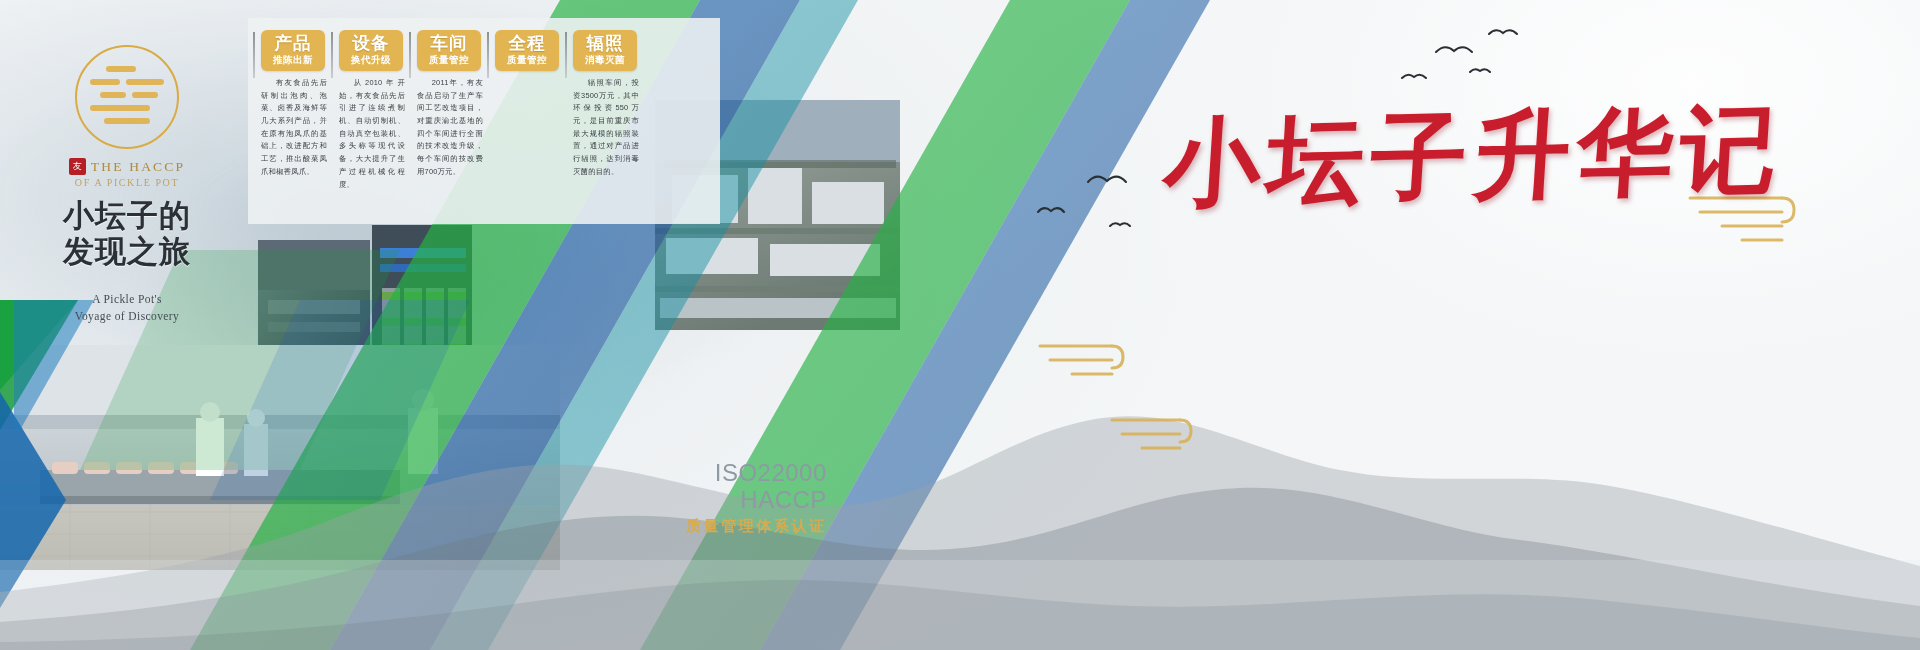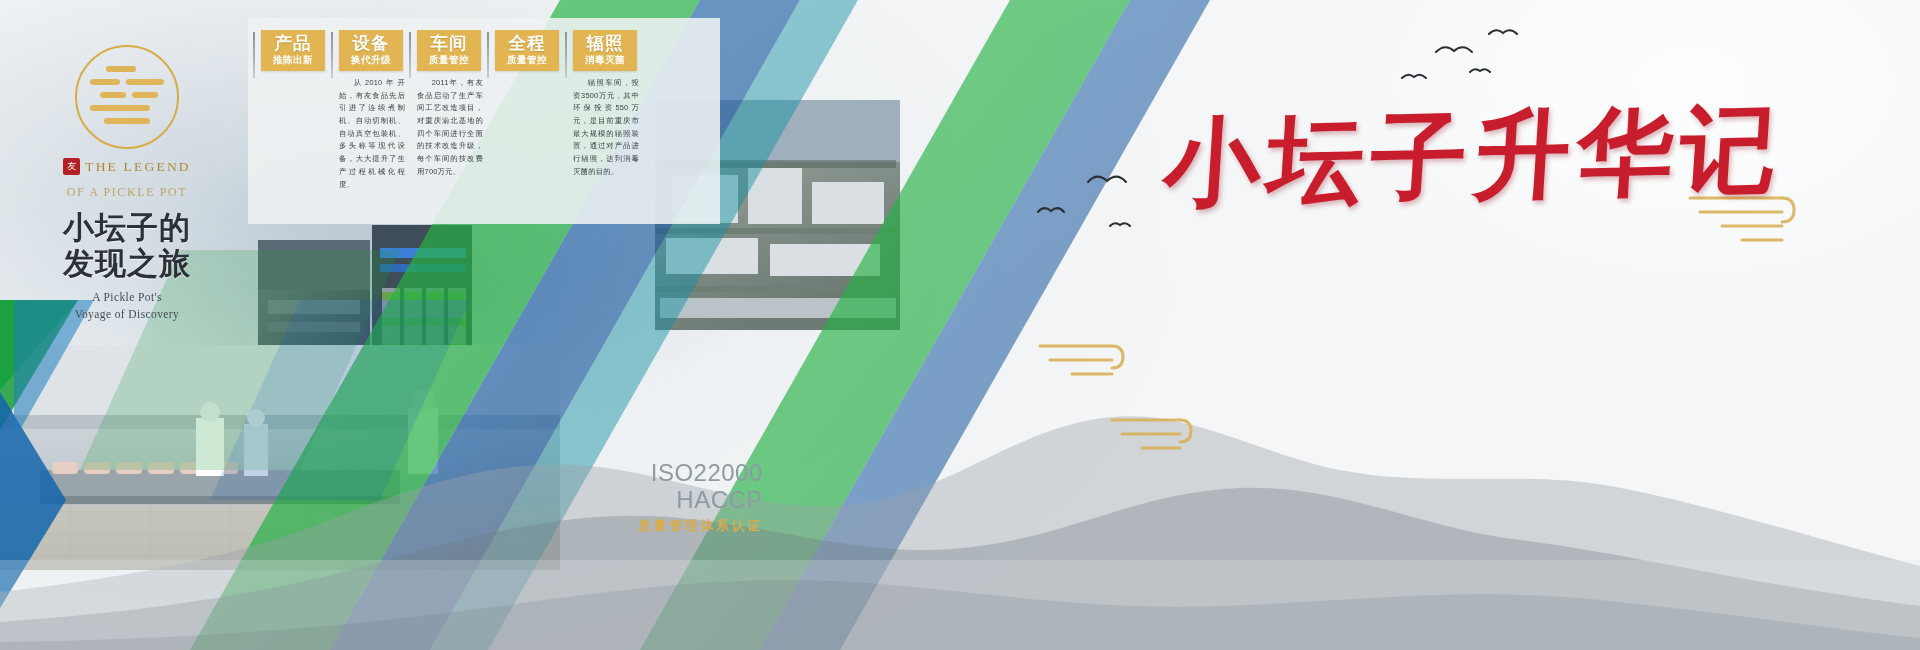--- a/index.html
+++ b/index.html
@@ -54,45 +54,46 @@
   .seal {
     width: 17px; height: 17px; background: #b42025; border-radius: 2px;
     color: #fff; font-size: 9px; line-height: 17px; text-align: center;
     font-family: "DejaVu Sans", sans-serif;
   }
   .legend-en {
     font-family: "Liberation Serif", serif;
     font-size: 13.5px; letter-spacing: 2.2px; color: #b08a35; font-weight: 400;
   }
   .legend-sub {
-    margin-top: 10px; font-family: "Liberation Serif", serif;
-    font-size: 12px; letter-spacing: 1.6px; color: #c0a265;
+    margin-top: 2px; font-family: "Liberation Serif", serif;
+    font-size: 10px; letter-spacing: 1.6px; color: #c0a265;
   }
   .cn-title {
     margin-top: 10px; color: #2b3136;
     font-size: 31px; line-height: 1.16; letter-spacing: 1px; font-weight: 700;
     text-shadow: 0 1px 0 rgba(255,255,255,.7);
   }
   .cn-title .l2 { display: block; }
   .en-sub {
-    margin-top: 7px; color: #454d54; font-size: 11.5px; line-height: 1.45;
+    margin-top: 21px; color: #454d54; font-size: 11.5px; line-height: 1.45;
     font-family: "Liberation Serif", serif; letter-spacing: .4px;
   }
 
   
   #columns { position: absolute; left: 253px; top: 30px; z-index: 45; display: flex; gap: 0; }
   .col { position: relative; width: 78px; }
   .col .rule {
     position: absolute; left: 0px; top: 2px; width: 2px; height: 46px;
     background: linear-gradient(#8c9196, #c9ccd0);
   }
   .col .hd {
     margin-left: 8px; width: 64px; background: #e2b552;
     padding: 4px 0 5px 0; text-align: center;
     box-shadow: 0 1px 2px rgba(0,0,0,.12);
+    border-radius: 6px;
   }
   .col .hd .big {
     color: #fff; font-size: 17.5px; font-weight: 700; line-height: 1.08; letter-spacing: 1px;
     text-shadow: 0 1px 1px rgba(150,110,20,.45);
   }
   .col .hd .small {
     color: #fff; font-size: 9.5px; font-weight: 700; line-height: 1.25; letter-spacing: .5px; margin-top: 1px;
   }
   .col .body {
     margin-left: 8px; width: 66px; margin-top: 6px;
@@ -103,21 +104,21 @@
 
   
   #iso {
     position: absolute; left: 638px; top: 460px; z-index: 46; text-align: right;
   }
   #iso .iso-l1, #iso .iso-l2 {
     font-family: "Liberation Sans", sans-serif;
     font-size: 24px; color: #8e9aa3; letter-spacing: .5px; line-height: 1.12; font-weight: 400;
   }
   #iso .iso-l3 {
-    margin-top: 3px; font-size: 13px; color: #d8ab4d; letter-spacing: 2.6px; font-weight: 700;
+    margin-top: 3px; font-size: 15px; color: #d8ab4d; letter-spacing: 2.6px; font-weight: 700; margin-left: 48px;
   }
 
   
   #right-title {
     position: absolute; left: 1165px; top: 108px; z-index: 50;
     width: 640px; height: 125px;
   }
   #right-title .cal {
     font-size: 96px; color: #c81d2c; font-weight: 700;
     letter-spacing: 7px; line-height: 1;
@@ -339,41 +340,42 @@
         <i style="left:2px;  top:13px; width:30px;"></i>
         <i style="left:38px; top:13px; width:38px;"></i>
         <i style="left:12px; top:26px; width:26px;"></i>
         <i style="left:44px; top:26px; width:26px;"></i>
         <i style="left:2px;  top:39px; width:60px;"></i>
         <i style="left:16px; top:52px; width:46px;"></i>
       </div>
     </div>
     <div class="seal-row">
       <span class="seal">友</span>
-      <span class="legend-en">THE LEGEND</span>
+      <span class="legend-en">THE HACCP</span>
     </div>
     <div class="legend-sub">OF A PICKLE POT</div>
     <div class="cn-title">
       <span class="l1">小坛子的</span>
       <span class="l2">发现之旅</span>
     </div>
     <div class="en-sub">
       <div>A Pickle Pot's</div>
       <div>Voyage of Discovery</div>
     </div>
   </div>
 
   <div id="columns">
 
     <div class="col">
       <div class="rule"></div>
       <div class="hd">
         <div class="big">产品</div>
         <div class="small">推陈出新</div>
       </div>
+      <div class="body">有友食品先后研制出泡肉、泡菜、卤香及海鲜等几大系列产品，并在原有泡凤爪的基础上，改进配方和工艺，推出酸菜凤爪和椒香凤爪。</div>
     </div>
 
     <div class="col">
       <div class="rule"></div>
       <div class="hd">
         <div class="big">设备</div>
         <div class="small">换代升级</div>
       </div>
       <div class="body">从2010年开始，有友食品先后引进了连续煮制机、自动切制机、自动真空包装机、多头称等现代设备，大大提升了生产过程机械化程度。</div>
     </div>

